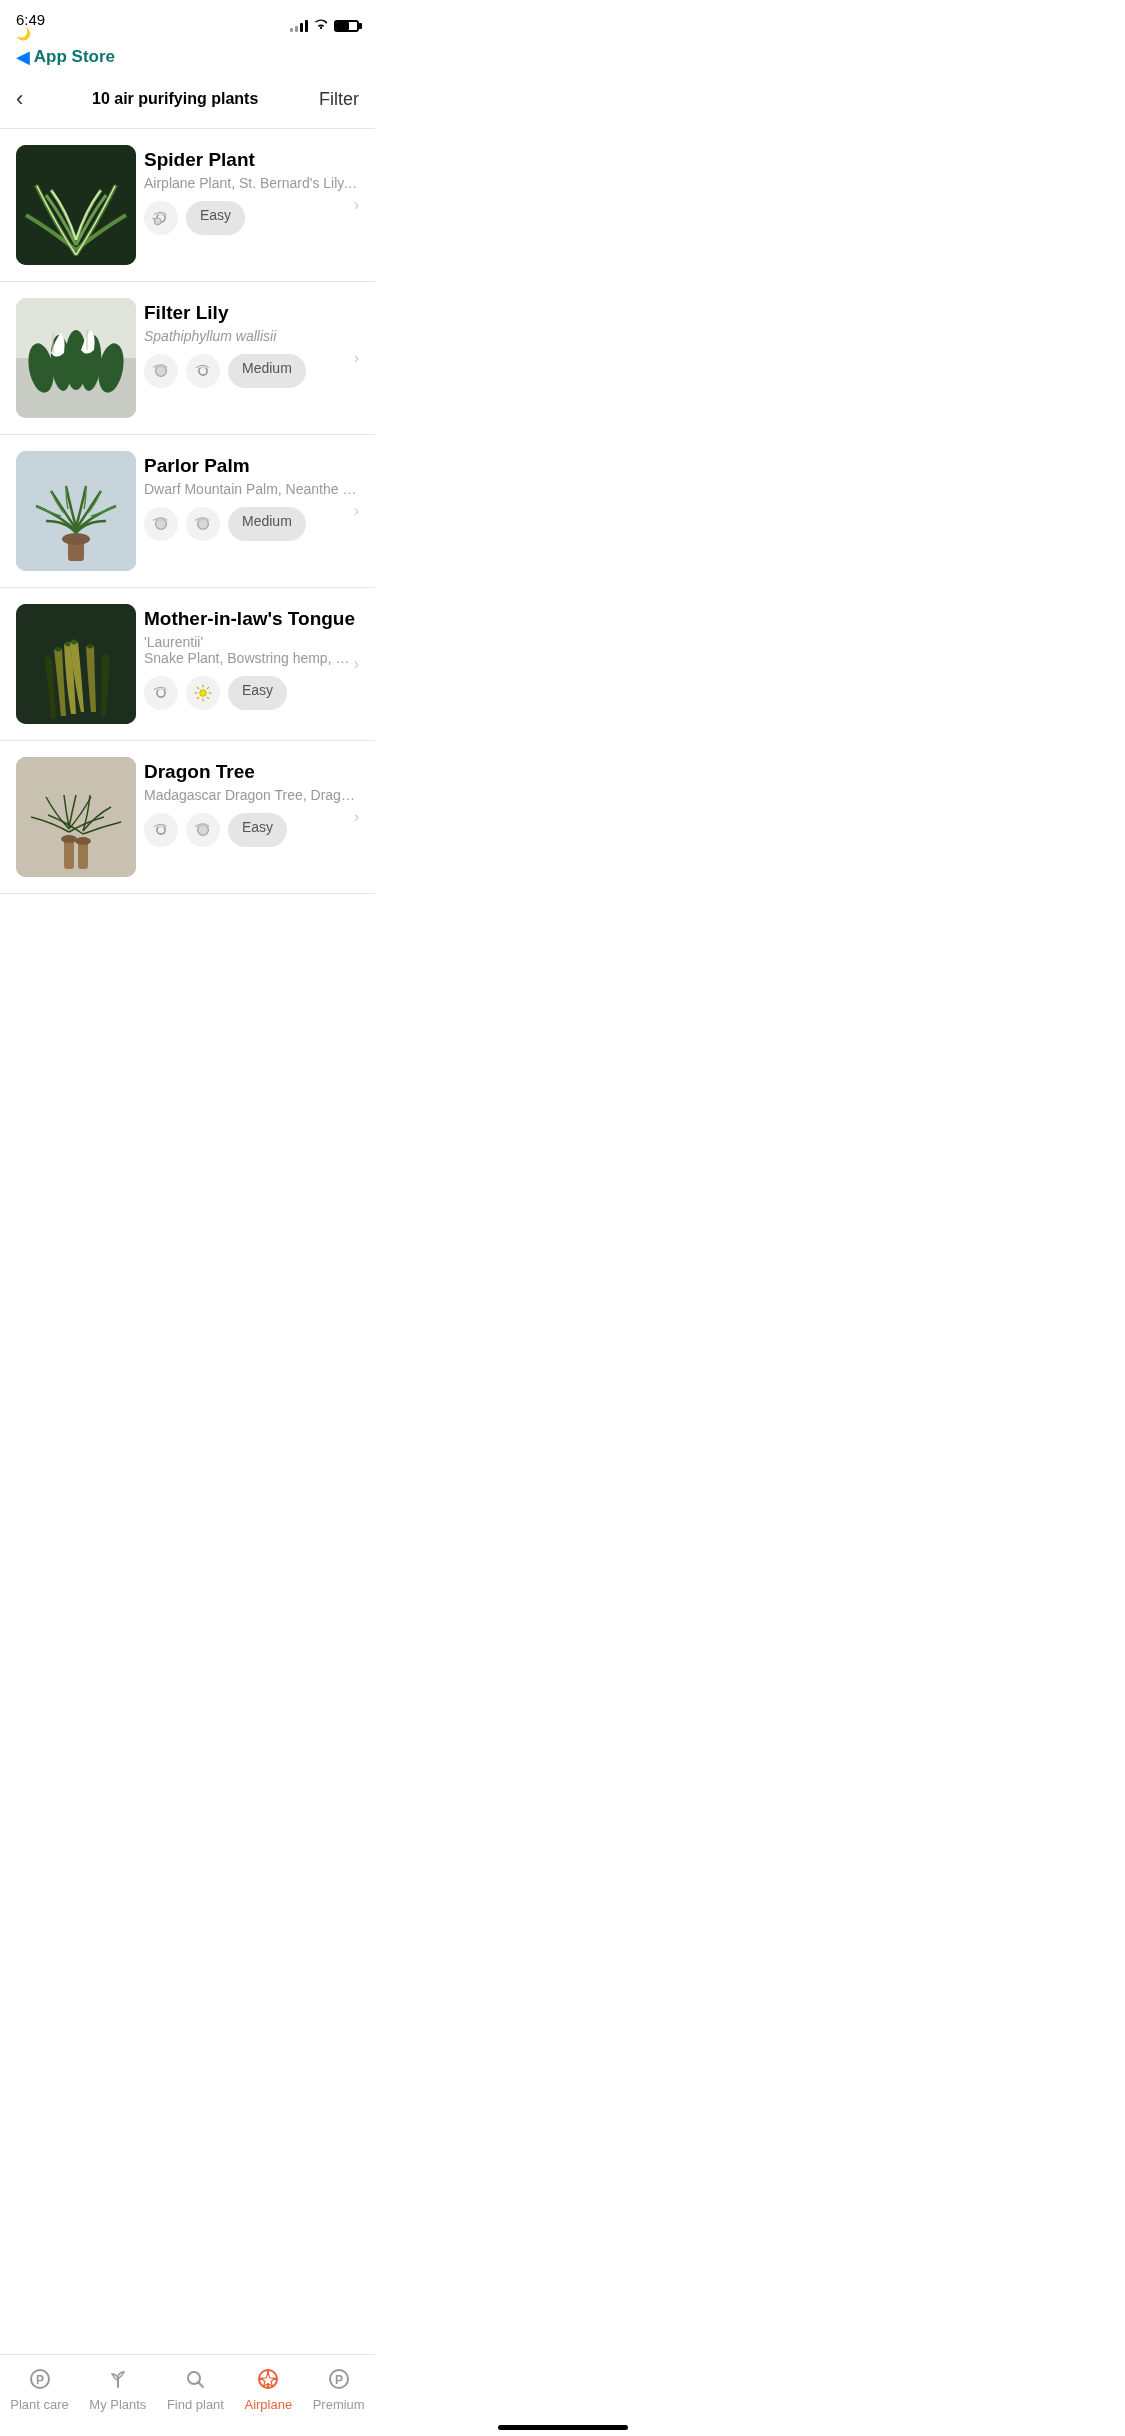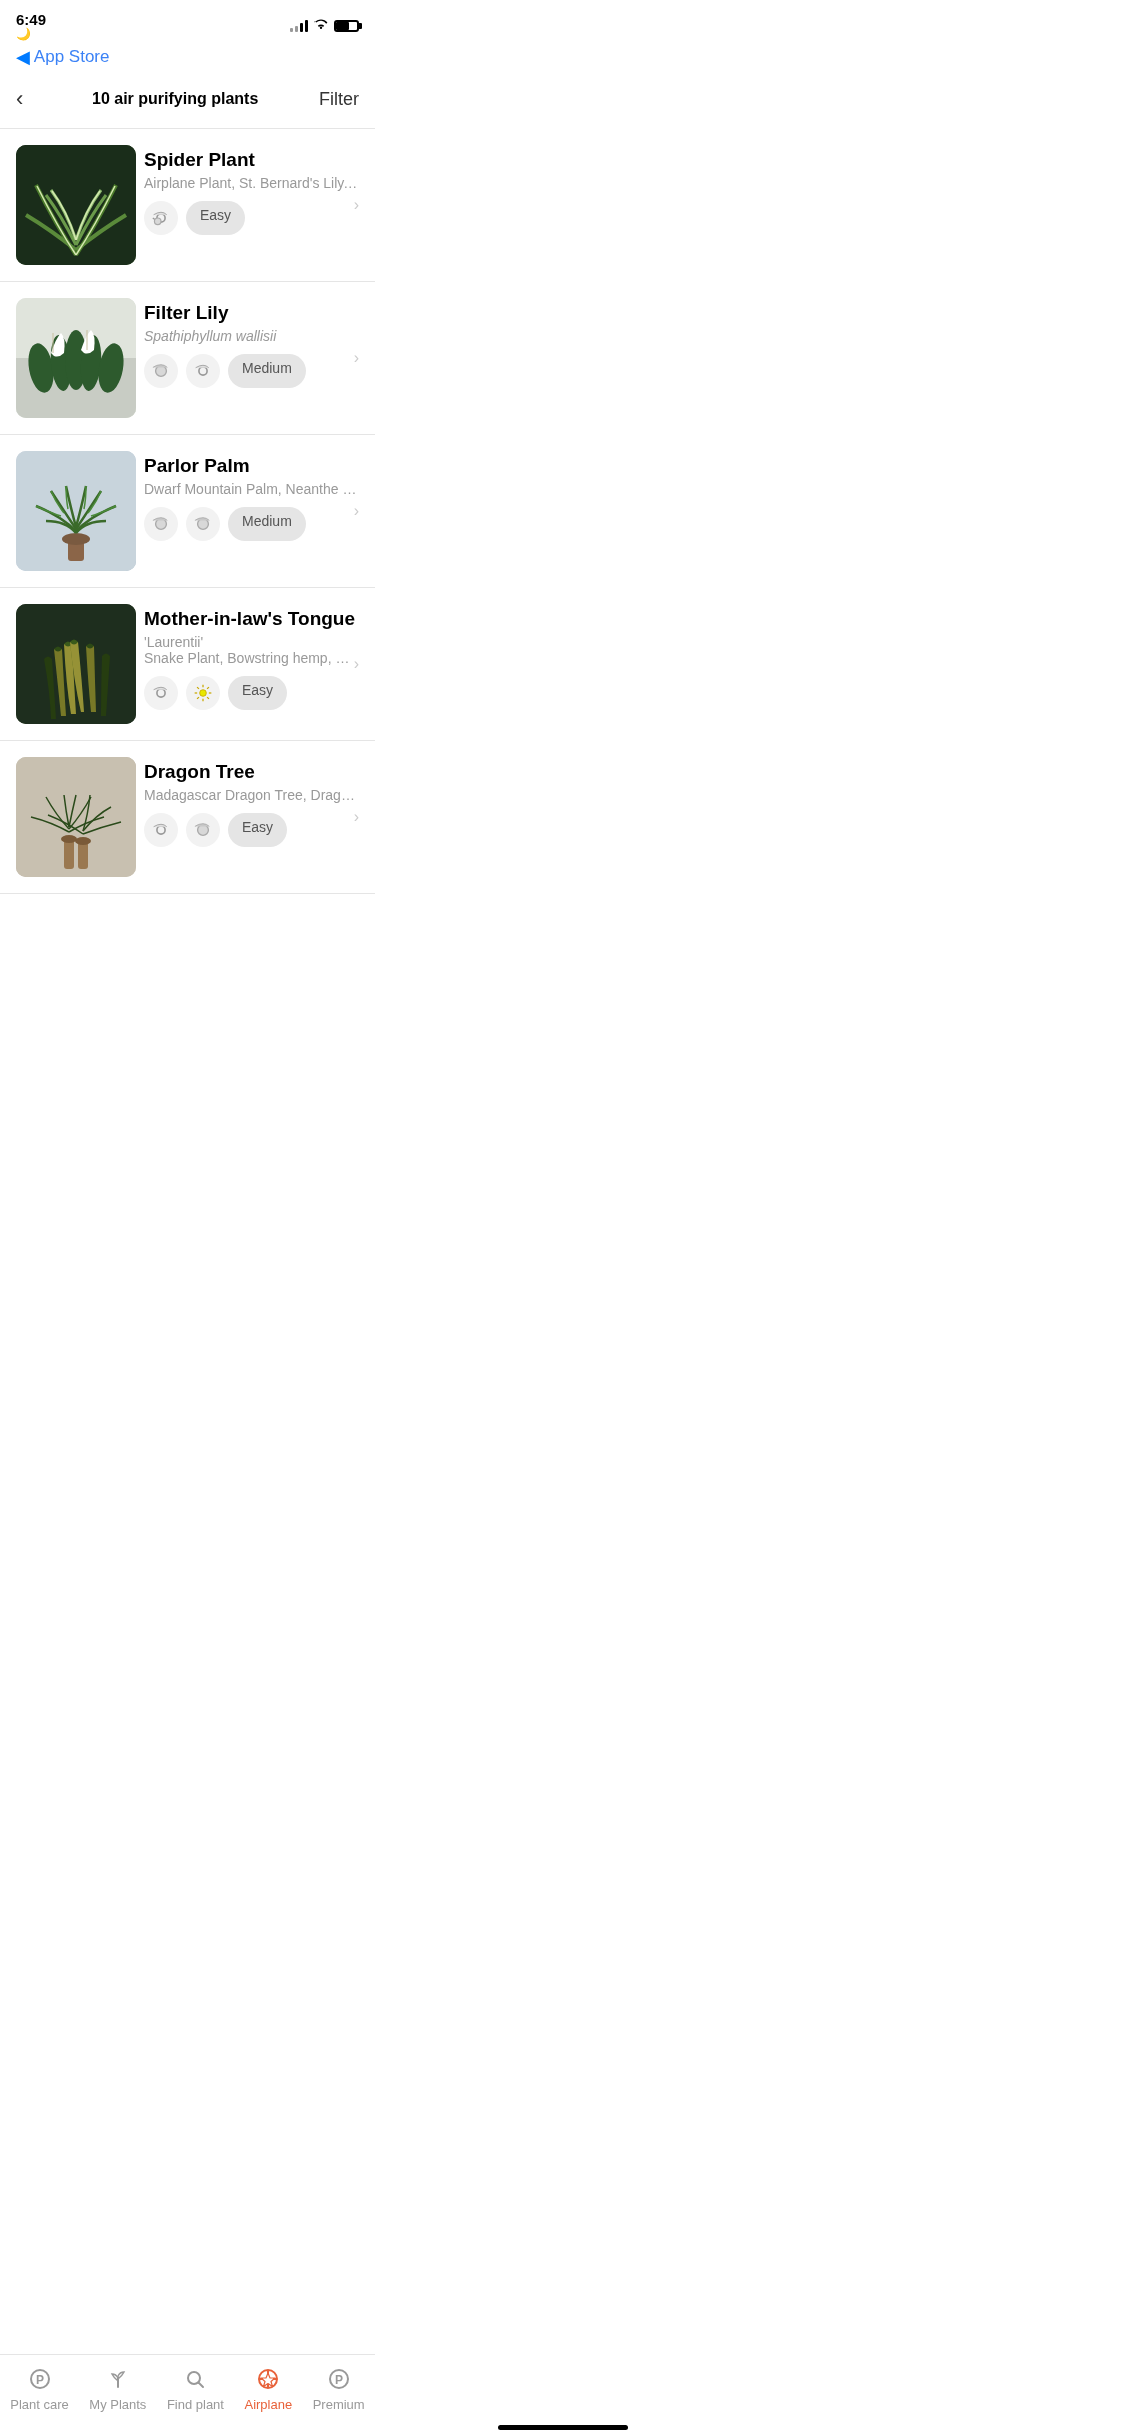--- a/index.html
+++ b/index.html
@@ -20,21 +20,21 @@
       align-items: center;
       padding: 14px 16px 6px;
       height: 44px;
     }
     .status-left {
       display: flex;
       flex-direction: column;
     }
     .status-time {
       font-size: 15px;
-      font-weight: 700;
+      font-weight: 400;
       color: #000;
       line-height: 1;
     }
     .status-moon {
       font-size: 12px;
     }
     .status-right {
       display: flex;
       align-items: center;
       gap: 5px;
@@ -87,21 +87,22 @@
       align-items: center;
       padding: 2px 16px 8px;
       gap: 4px;
     }
     .back-arrow {
       font-size: 18px;
       color: #007AFF;
     }
     .app-store-text {
       font-size: 17px;
-      color: #3b82f6;
+      color: #0f766e;
+      font-weight: bold;
     }
 
     
     .nav-header {
       display: flex;
       align-items: center;
       justify-content: space-between;
       padding: 10px 16px 16px;
       border-bottom: 1px solid #e5e5e5;
     }

